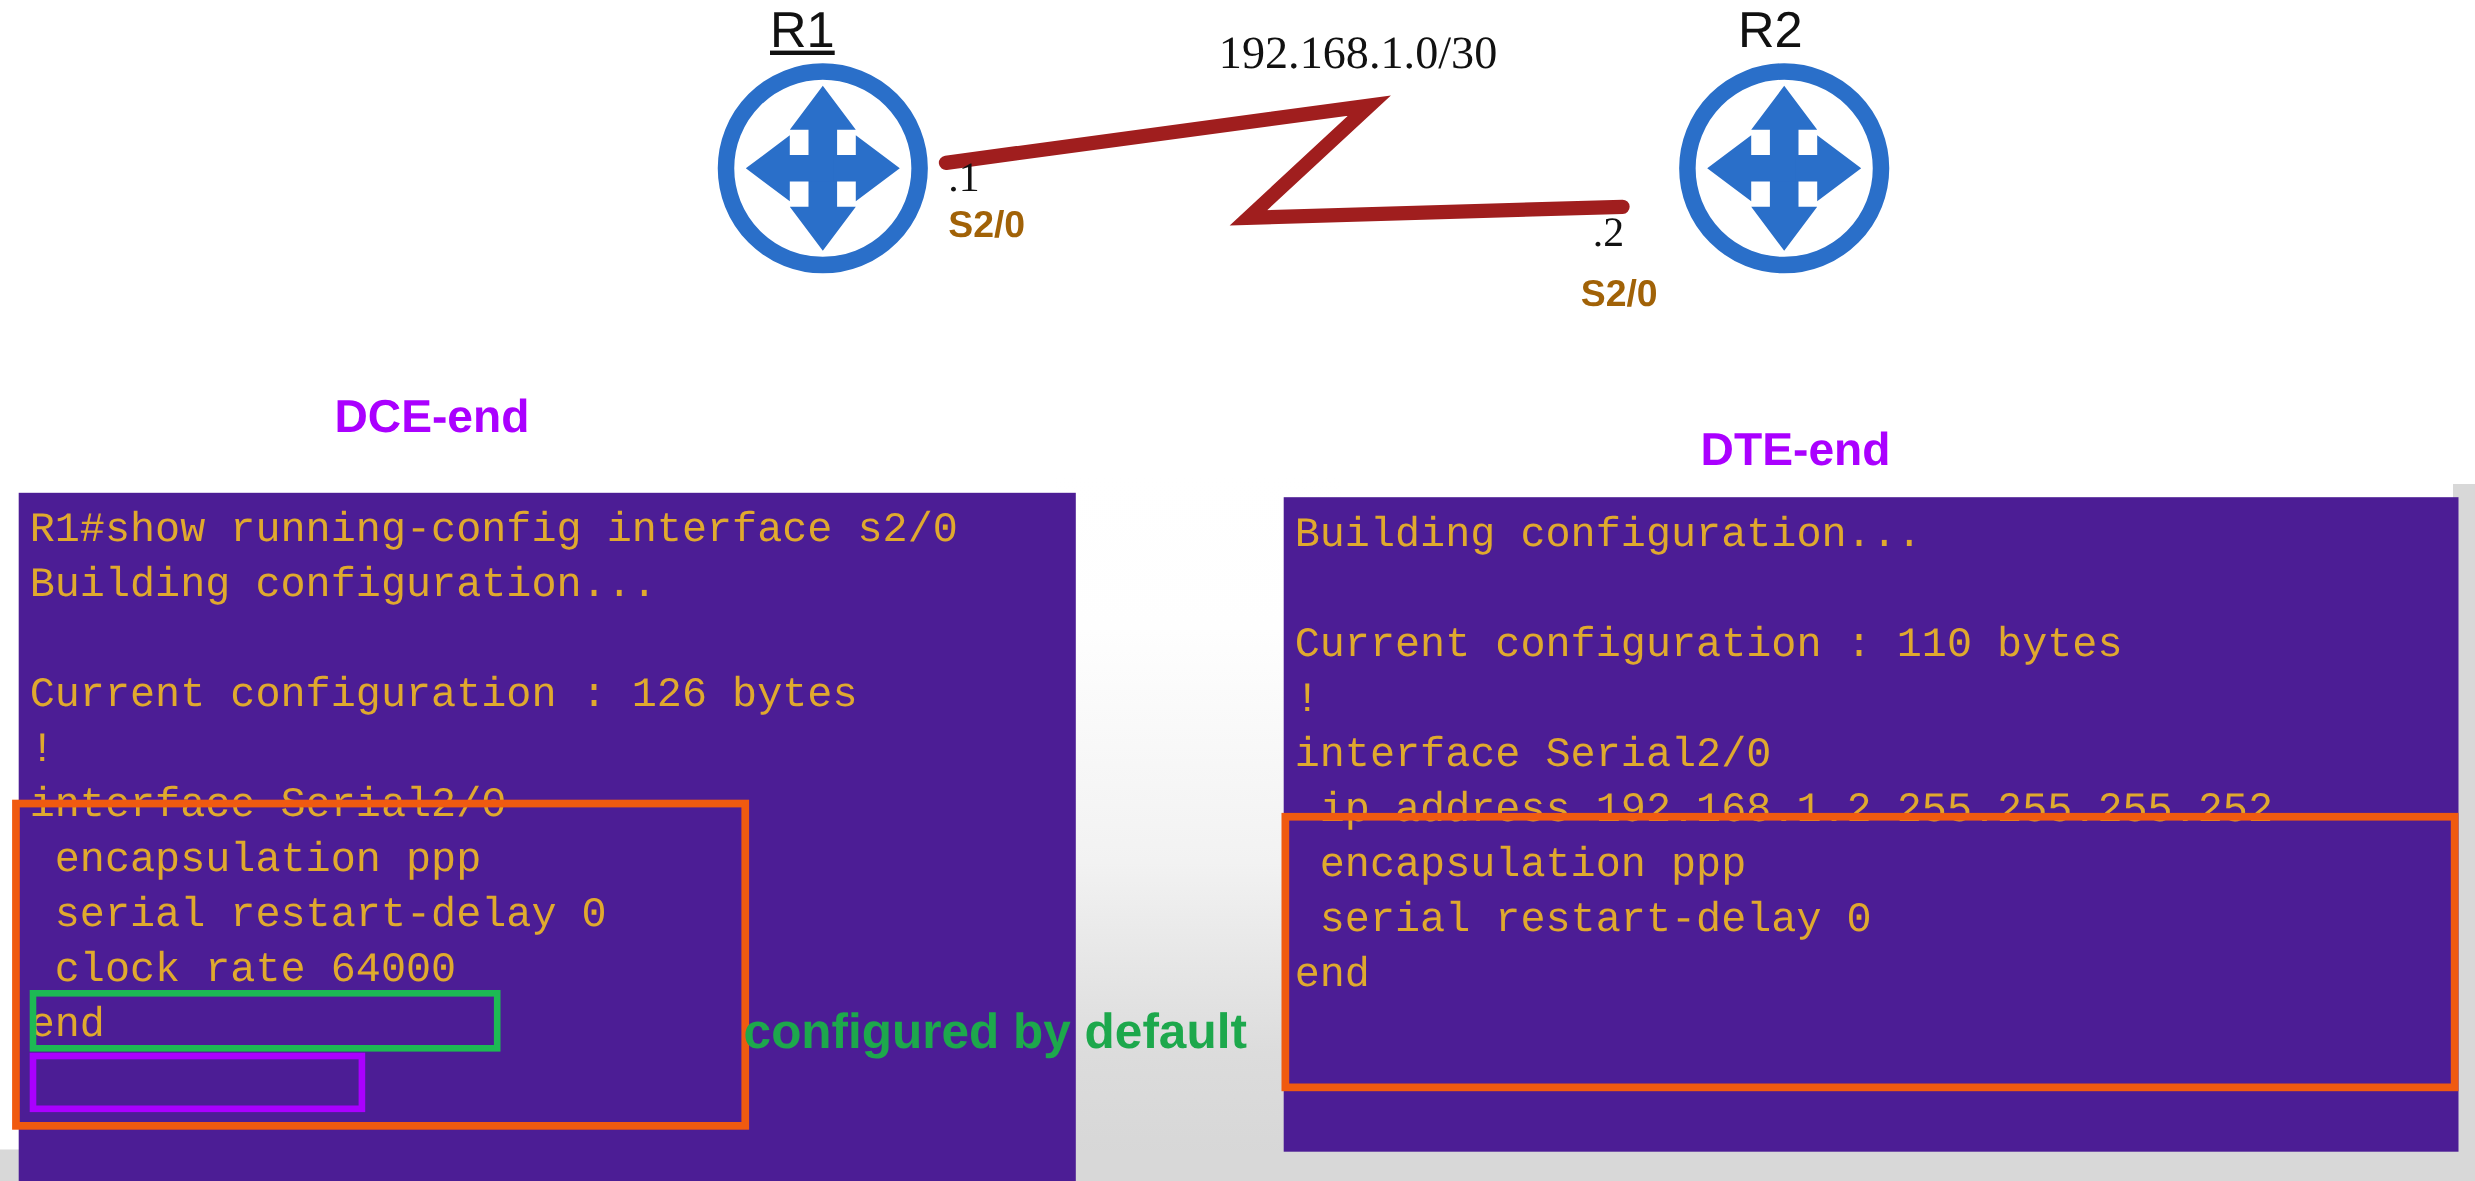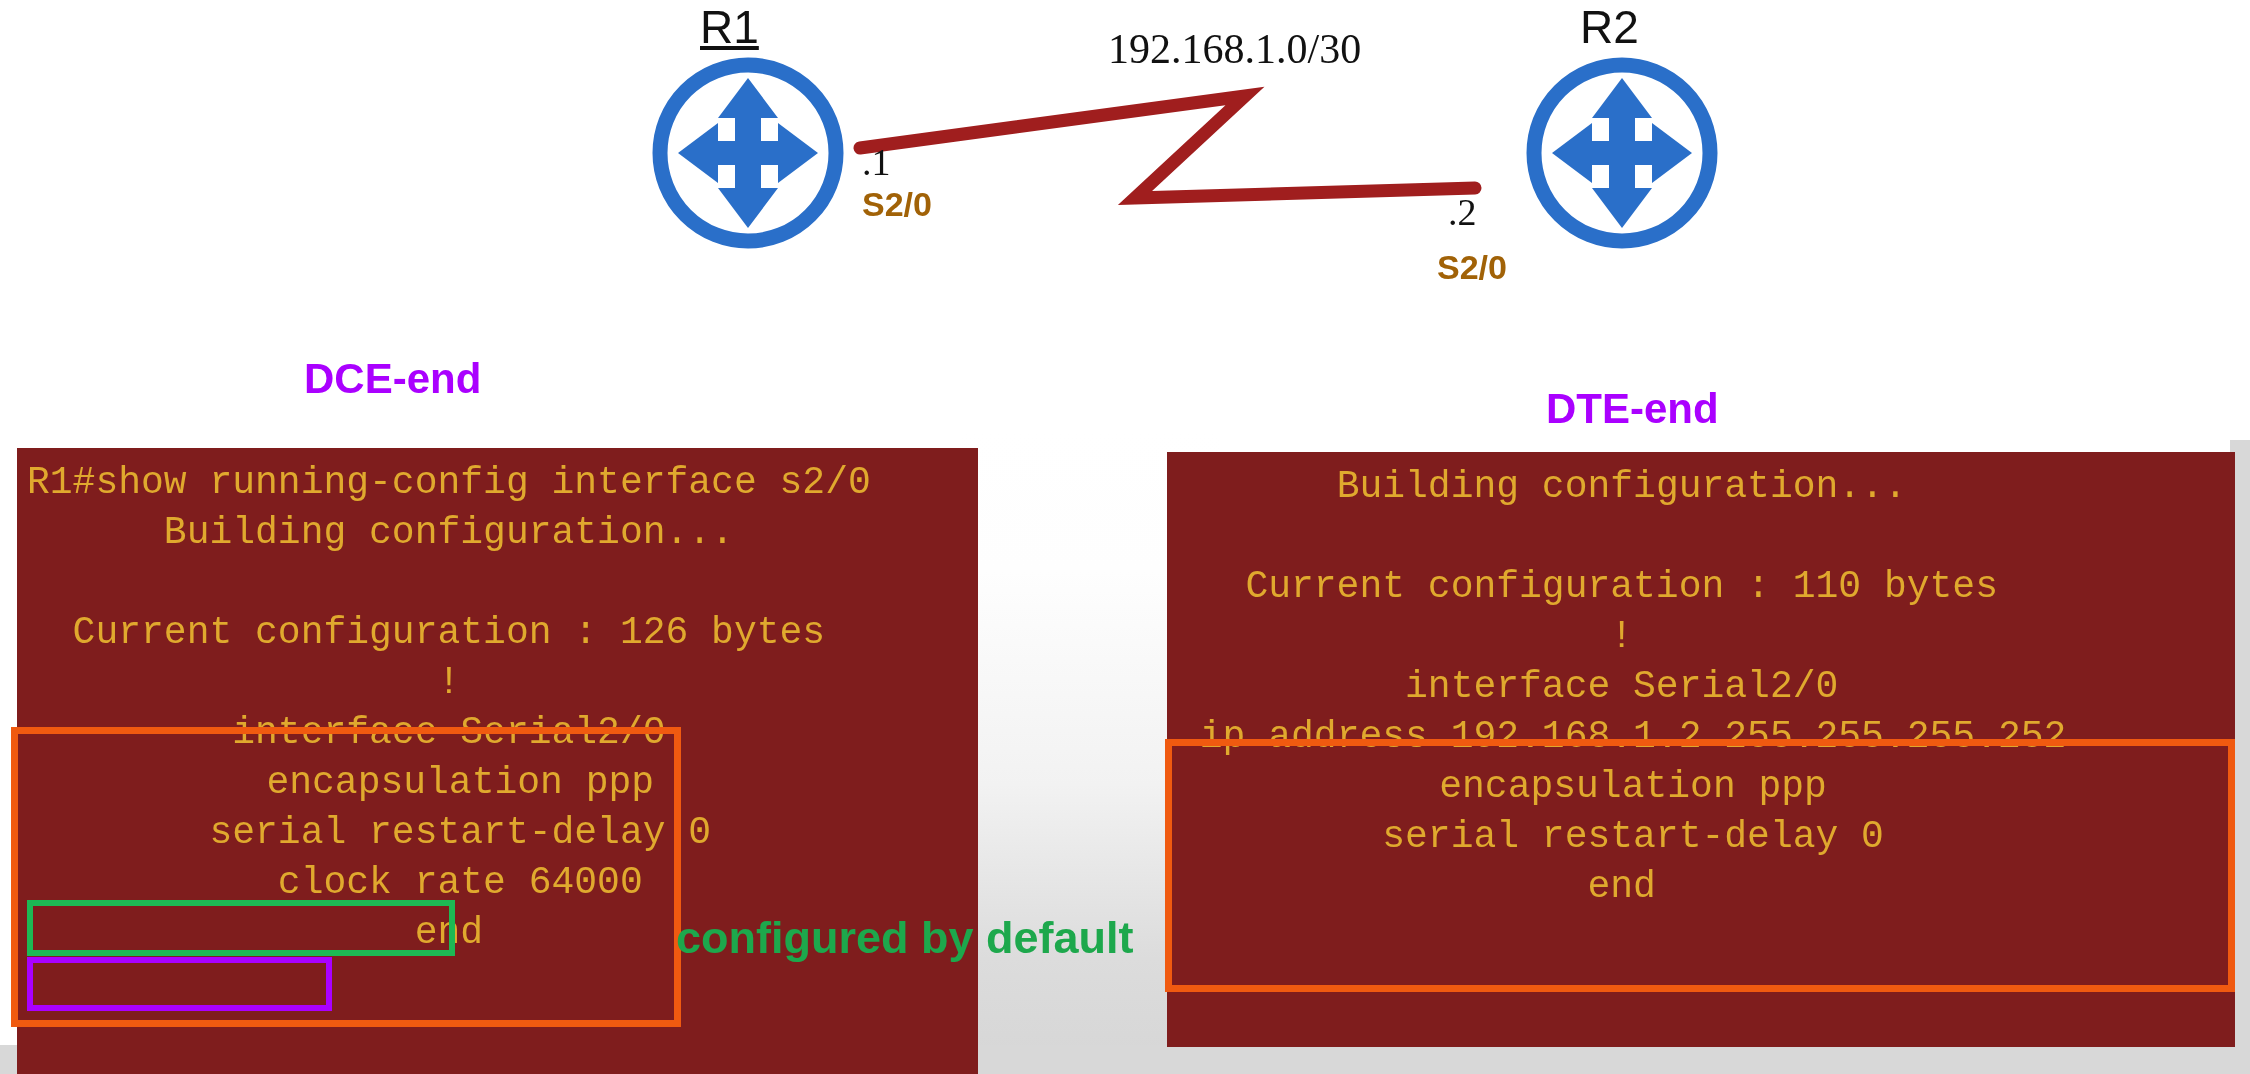--- a/index.html
+++ b/index.html
@@ -119,24 +119,23 @@
     color: #AA00FF;
     white-space: nowrap;
     z-index: 6;
   }
   #dce-label { left: 304px; top: 355px; }
   #dte-label { left: 1546px; top: 385px; }
 
   
   .terminal {
     position: absolute;
-    background: #7f1d1d;
+    background: #4c1d95;
     z-index: 3;
     overflow: hidden;
-    text-align: center;
   }
   #terminal-left {
     left: 17px;
     top: 448px;
     width: 961px;
     height: 626px;
   }
   #terminal-right {
     left: 1167px;
     top: 452px;

